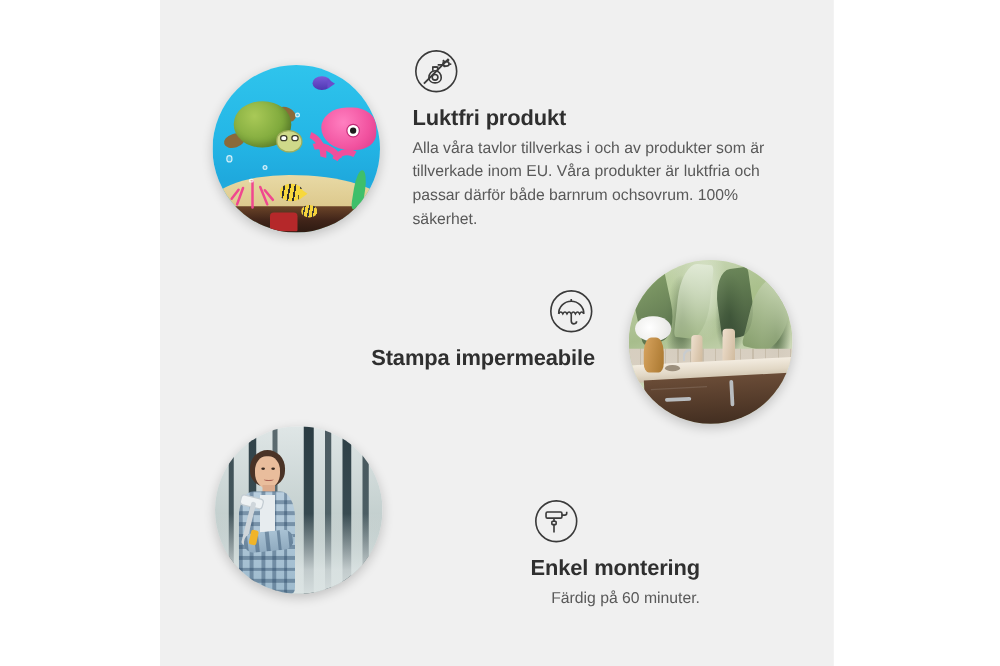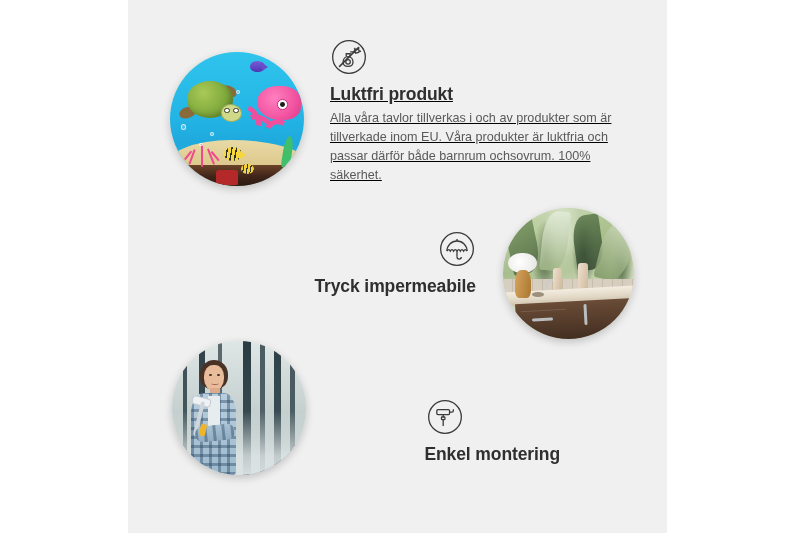--- a/index.html
+++ b/index.html
@@ -44,21 +44,20 @@
     overflow: hidden;
     box-shadow: 0 3px 9px rgba(0,0,0,0.20);
   }
 
   .row1-text {
     position: absolute;
     left: 330px;
     top: 38px;
     width: 302px;
     text-align: left;
-    text-decoration: underline;
   }
 
   
   .row2-image {
     position: absolute;
     left: 503px;
     top: 208px;
     width: 131px;
     height: 131px;
     border-radius: 50%;
@@ -483,21 +482,21 @@
       <svg class="feature-icon" viewBox="0 0 40 40" fill="none" stroke="#3a3a3a" stroke-width="1.3">
         <circle cx="20" cy="20" r="17.2"></circle>
         <path d="M9.4 22.2c0-5.9 4.7-10.6 10.6-10.6s10.6 4.7 10.6 10.6"></path>
         <path d="M9.4 22.2c1.2-2.1 2.4-2.1 3.5 0 1.2-2.1 2.4-2.1 3.5 0 1.2-2.1 2.4-2.1 3.5 0"></path>
         <path d="M20 22.2c1.2-2.1 2.4-2.1 3.5 0 1.2-2.1 2.4-2.1 3.5 0 1.2-2.1 2.4-2.1 3.5 0"></path>
         <line x1="20" y1="11.6" x2="20" y2="9.6"></line>
         <line x1="20" y1="22.2" x2="20" y2="28.2"></line>
         <path d="M20 28.2c0 1.5 1.1 2.4 2.3 2.4s2.2-.9 2.2-2.1"></path>
       </svg>
     </div>
-    <div class="feature-title">Tryck impermeabile</div>
+    <div class="feature-title">Stampa impermeabile</div>
   </div>
 
   <div class="row3-image">
     <div class="art forest">
       <div class="tree t1"></div>
       <div class="tree t2"></div>
       <div class="tree t3"></div>
       <div class="tree t4"></div>
       <div class="tree t5"></div>
       <div class="tree t6"></div>
@@ -524,15 +523,16 @@
       <svg class="feature-icon" viewBox="0 0 40 40" fill="none" stroke="#3a3a3a" stroke-width="1.3">
         <circle cx="20" cy="20" r="17.2"></circle>
         <rect x="11.4" y="12.2" width="13.4" height="5.2" rx="1.2"></rect>
         <path d="M24.8 14.8h2.4c.9 0 1.6-.7 1.6-1.6v-1.3"></path>
         <path d="M18.1 17.4v2.6"></path>
         <rect x="16.3" y="20" width="3.6" height="2.8" rx="0.7"></rect>
         <line x1="18.1" y1="22.8" x2="18.1" y2="29.4"></line>
       </svg>
     </div>
     <div class="feature-title">Enkel montering</div>
+    <div class="feature-desc">Färdig på 60 minuter.</div>
   </div>
 
 </div>
 
 </body></html>

